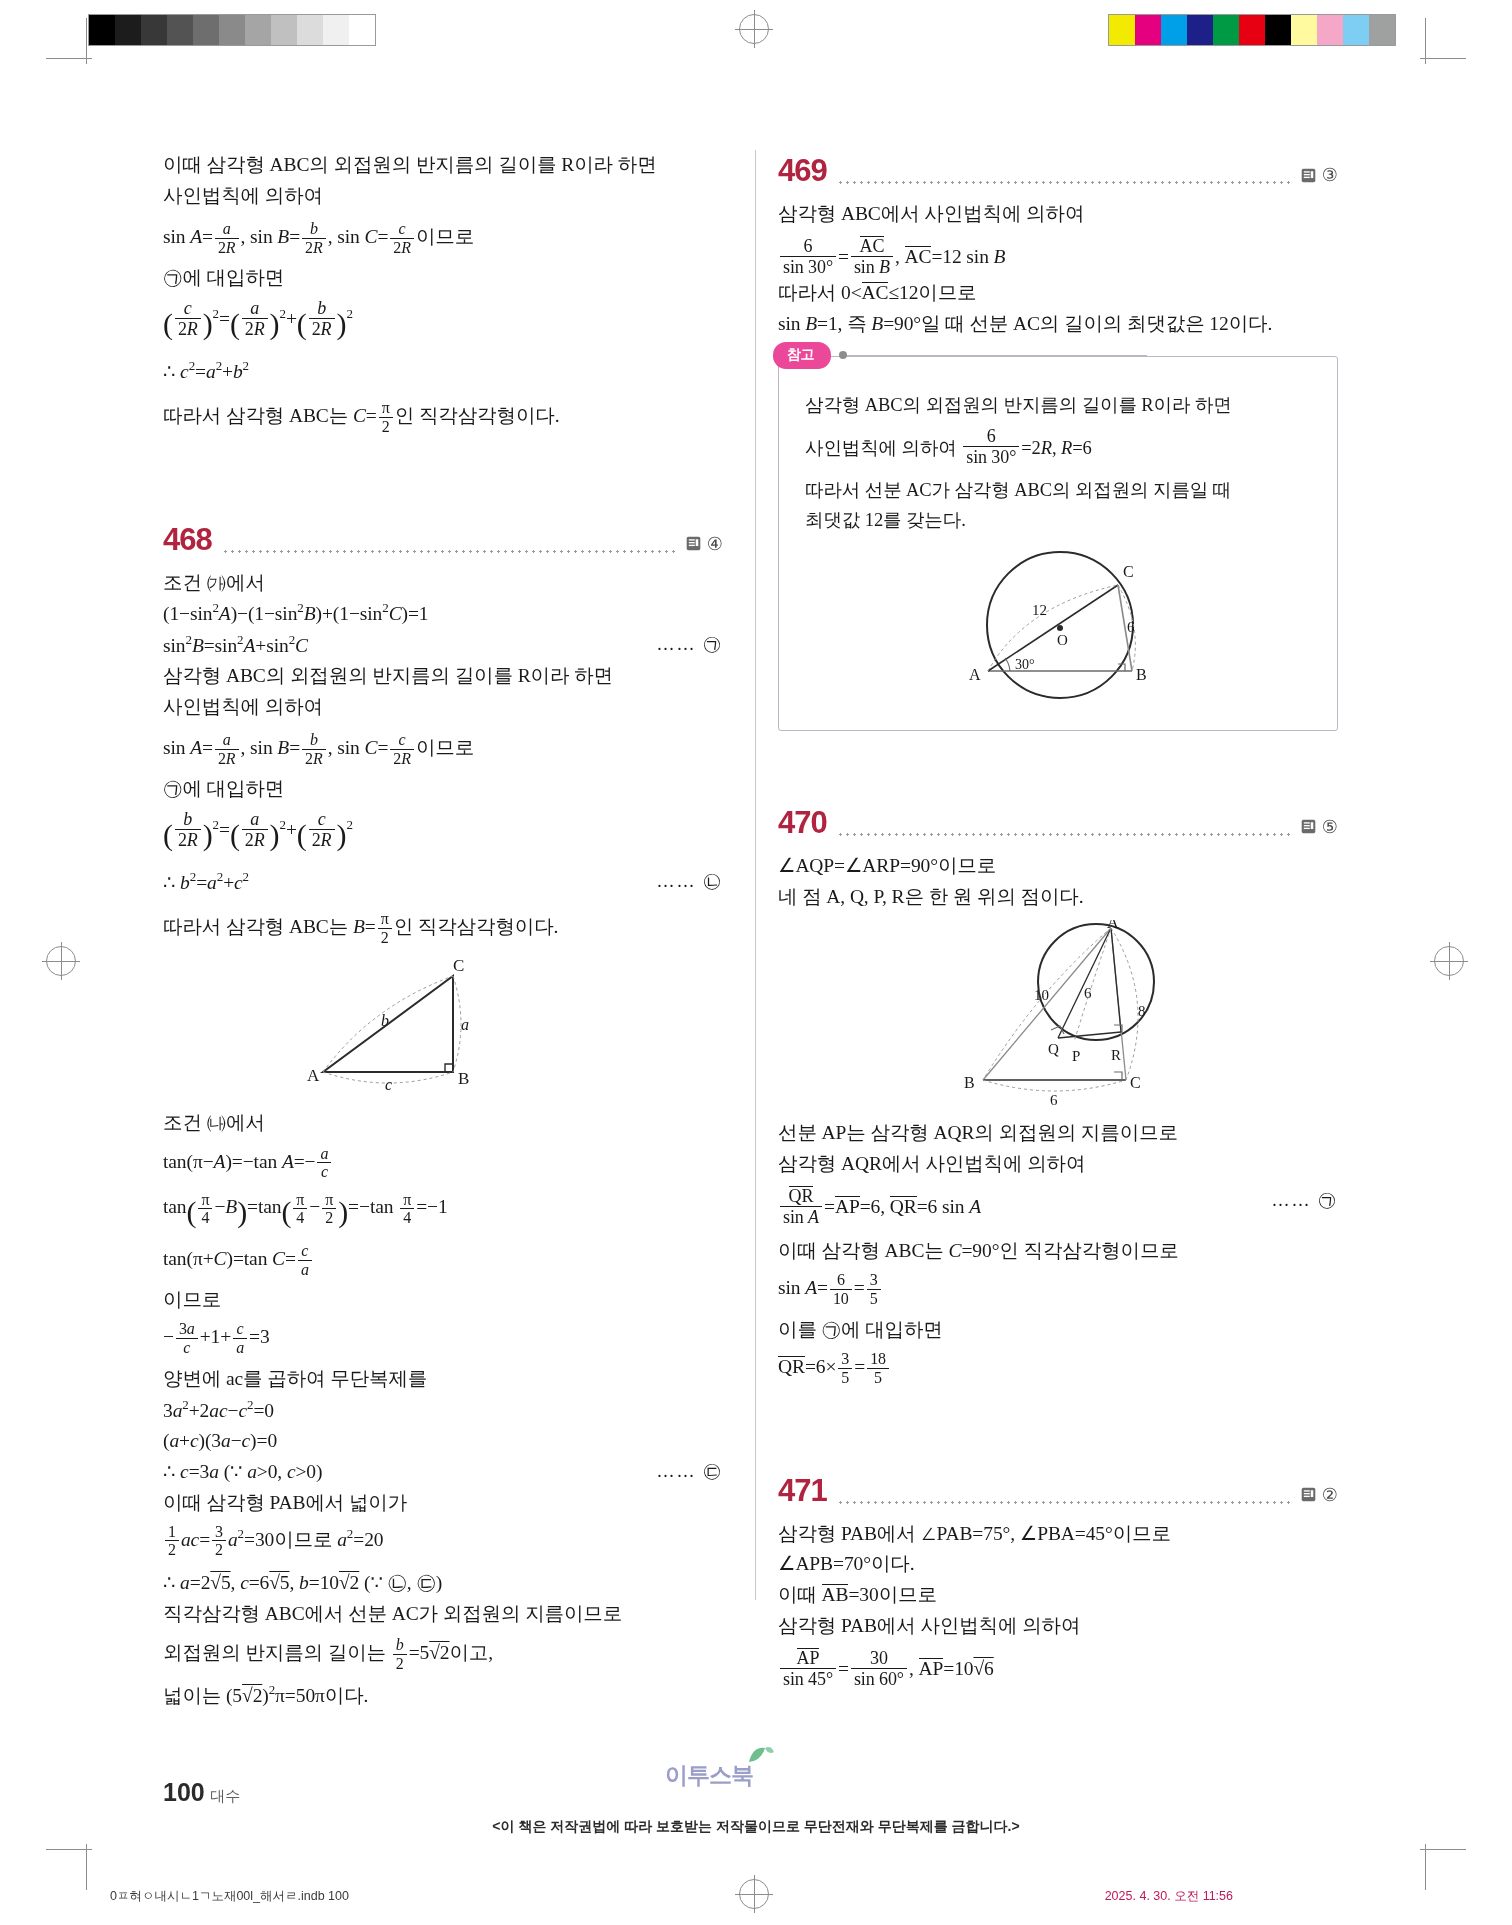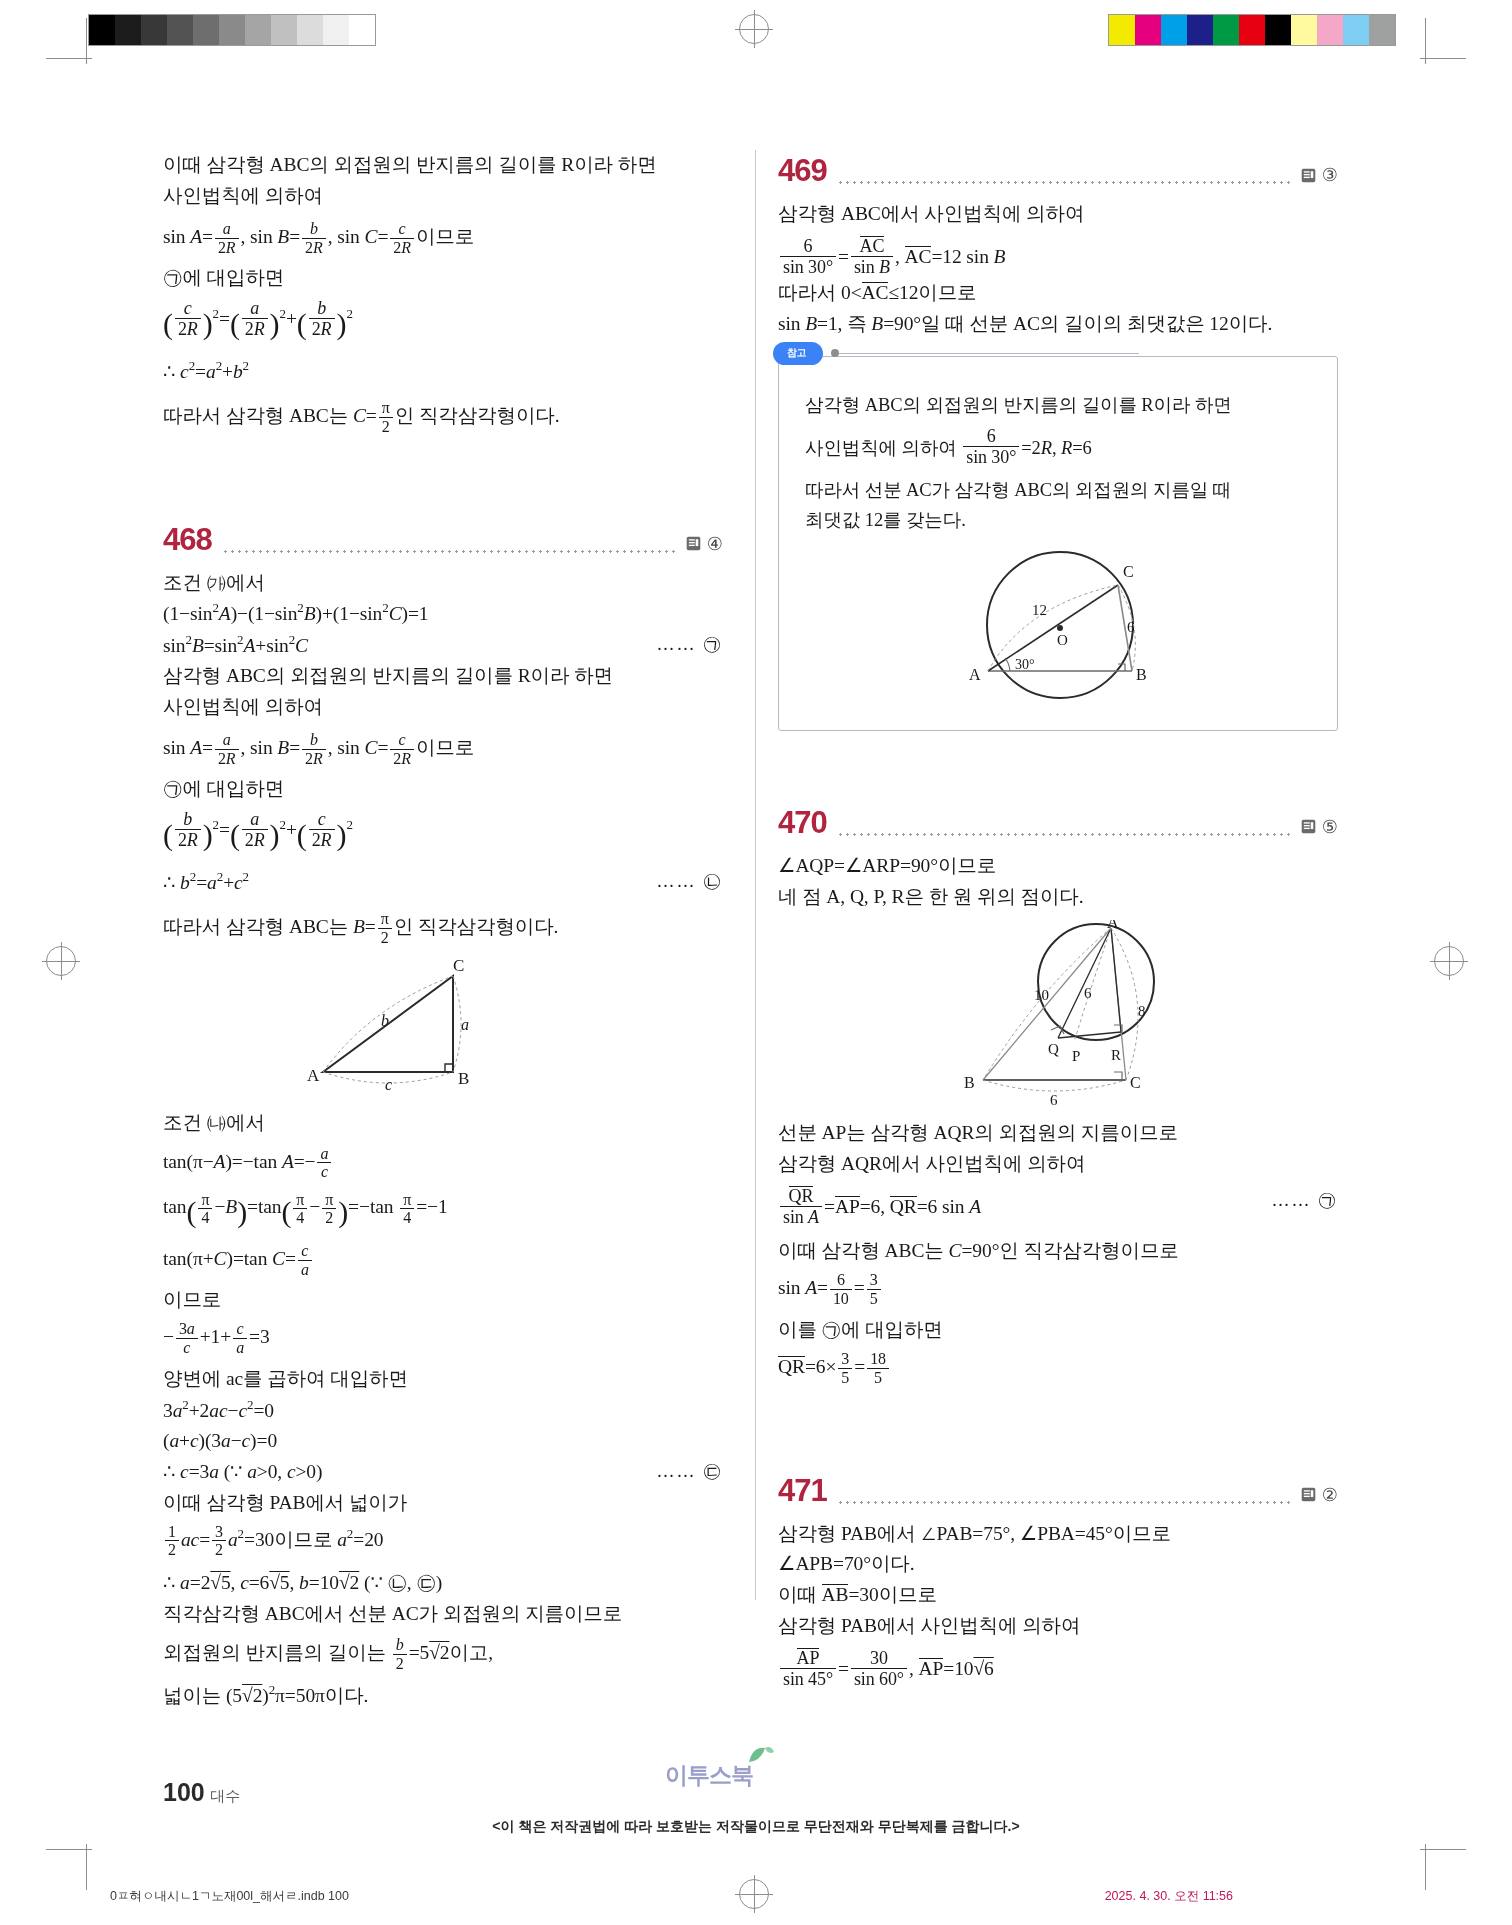--- a/index.html
+++ b/index.html
@@ -85,22 +85,22 @@
   
   .note-box {
     position:relative; border:1px solid #b9b9c6; border-radius:3px;
     padding:34px 22px 20px 26px; margin-top:16px; background:#fff;
   }
   .note-tag {
     position:absolute; left:-6px; top:-15px;
     display:flex; align-items:center; gap:0;
   }
   .note-tag .pill {
-    background:#3b82f6; color:#fff; font-family:"Liberation Sans", sans-serif;
-    font-size:10px; font-weight:bold; padding:4px 17px 5px 14px;
+    background:#ec4899; color:#fff; font-family:"Liberation Sans", sans-serif;
+    font-size:14px; font-weight:bold; padding:4px 17px 5px 14px;
     border-radius:13px; letter-spacing:-0.5px;
   }
   .note-tag .tail { width:8px; height:8px; border-radius:50%; background:#8d8d8d; margin-left:8px;}
   .note-tag .tail-line { width:300px; height:1px; background:#b9b9c6; }
   .note-box .ln { font-size:18.5px; }
 
   
   .refmark { float:right; font-size:18px; color:#1a1a1a; letter-spacing:2px; }
   .clr { clear:both; }
 
@@ -295,21 +295,21 @@
       <div class="ln" style="margin-top:6px">
         tan<span class="paren-big">(</span><span class="frac"><span class="num">π</span><span class="den">4</span></span>−<i class="v">B</i><span class="paren-big">)</span>=tan<span class="paren-big">(</span><span class="frac"><span class="num">π</span><span class="den">4</span></span>−<span class="frac"><span class="num">π</span><span class="den">2</span></span><span class="paren-big">)</span>=−tan <span class="frac"><span class="num">π</span><span class="den">4</span></span>=−1
       </div>
       <div class="ln" style="margin-top:6px">
         tan(π+<i class="v">C</i>)=tan <i class="v">C</i>=<span class="frac"><span class="num"><i class="v">c</i></span><span class="den"><i class="v">a</i></span></span>
       </div>
       <div class="ln kr" style="margin-top:6px">이므로</div>
       <div class="ln" style="margin-top:4px">
         −<span class="frac"><span class="num">3<i class="v">a</i></span><span class="den"><i class="v">c</i></span></span>+1+<span class="frac"><span class="num"><i class="v">c</i></span><span class="den"><i class="v">a</i></span></span>=3
       </div>
-      <div class="ln kr" style="margin-top:6px">양변에 ac를 곱하여 대입하면</div>
+      <div class="ln kr" style="margin-top:6px">양변에 ac를 곱하여 무단복제를</div>
       <div class="ln">
         3<i class="v">a</i><span class="sm">2</span>+2<i class="v">ac</i>−<i class="v">c</i><span class="sm">2</span>=0
       </div>
       <div class="ln">
         (<i class="v">a</i>+<i class="v">c</i>)(3<i class="v">a</i>−<i class="v">c</i>)=0
       </div>
       <div class="ln">
         <span class="refmark">…… ㉢</span>
         ∴ <i class="v">c</i>=3<i class="v">a</i> (∵ <i class="v">a</i>&gt;0, <i class="v">c</i>&gt;0)
         <span class="clr"></span>

